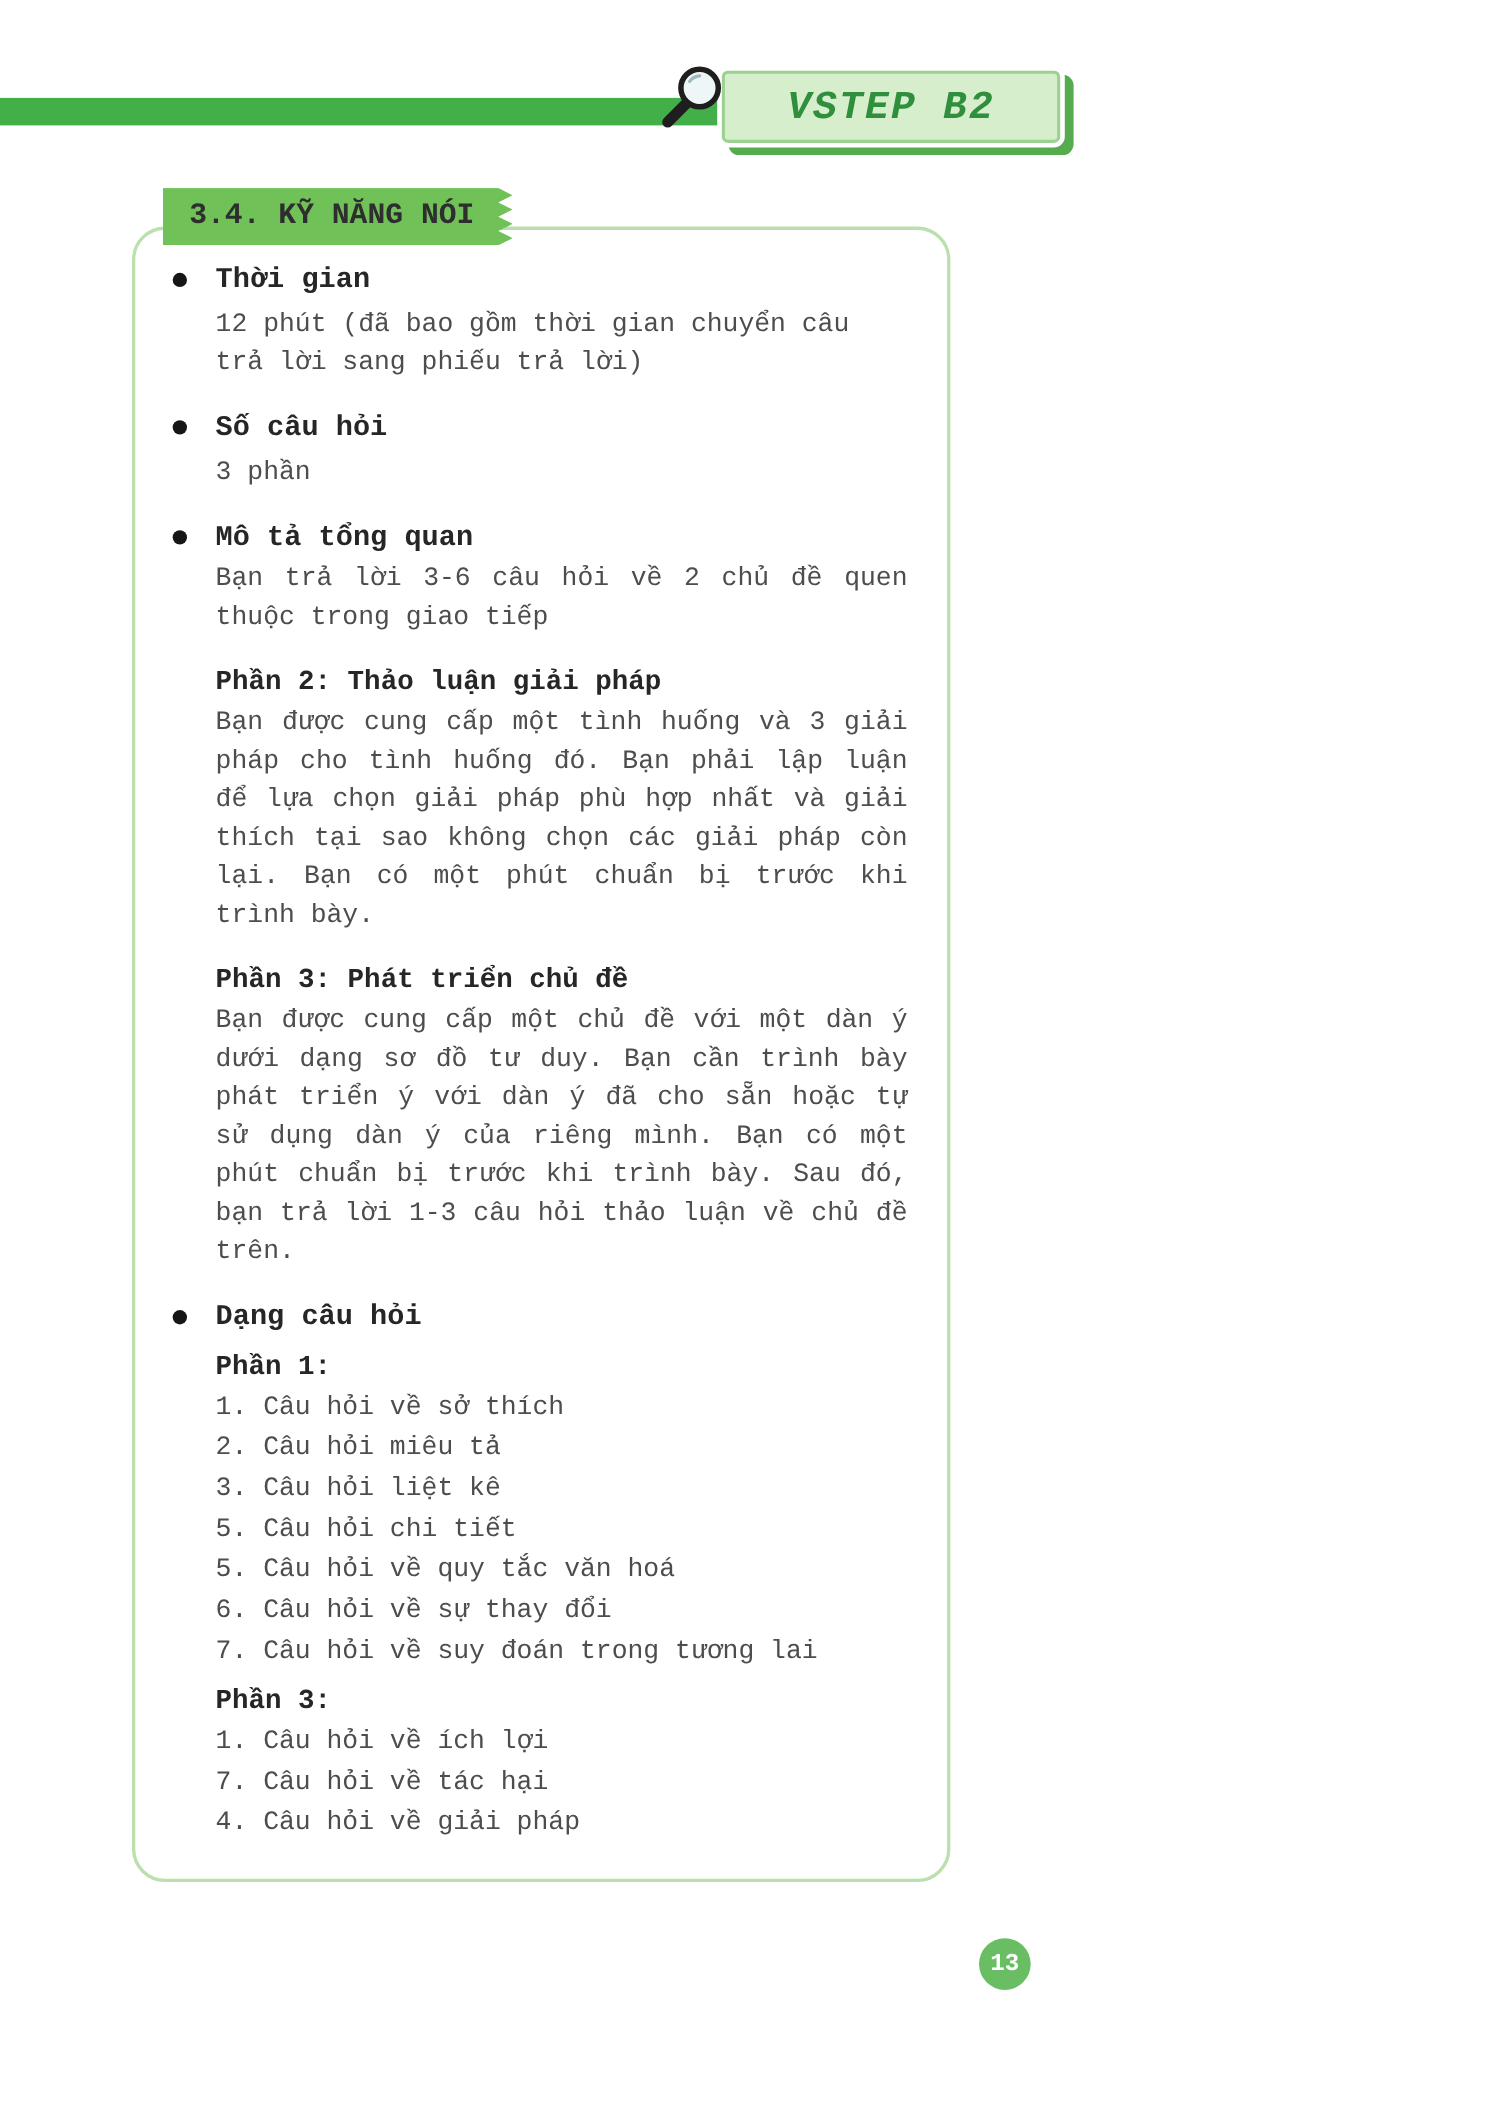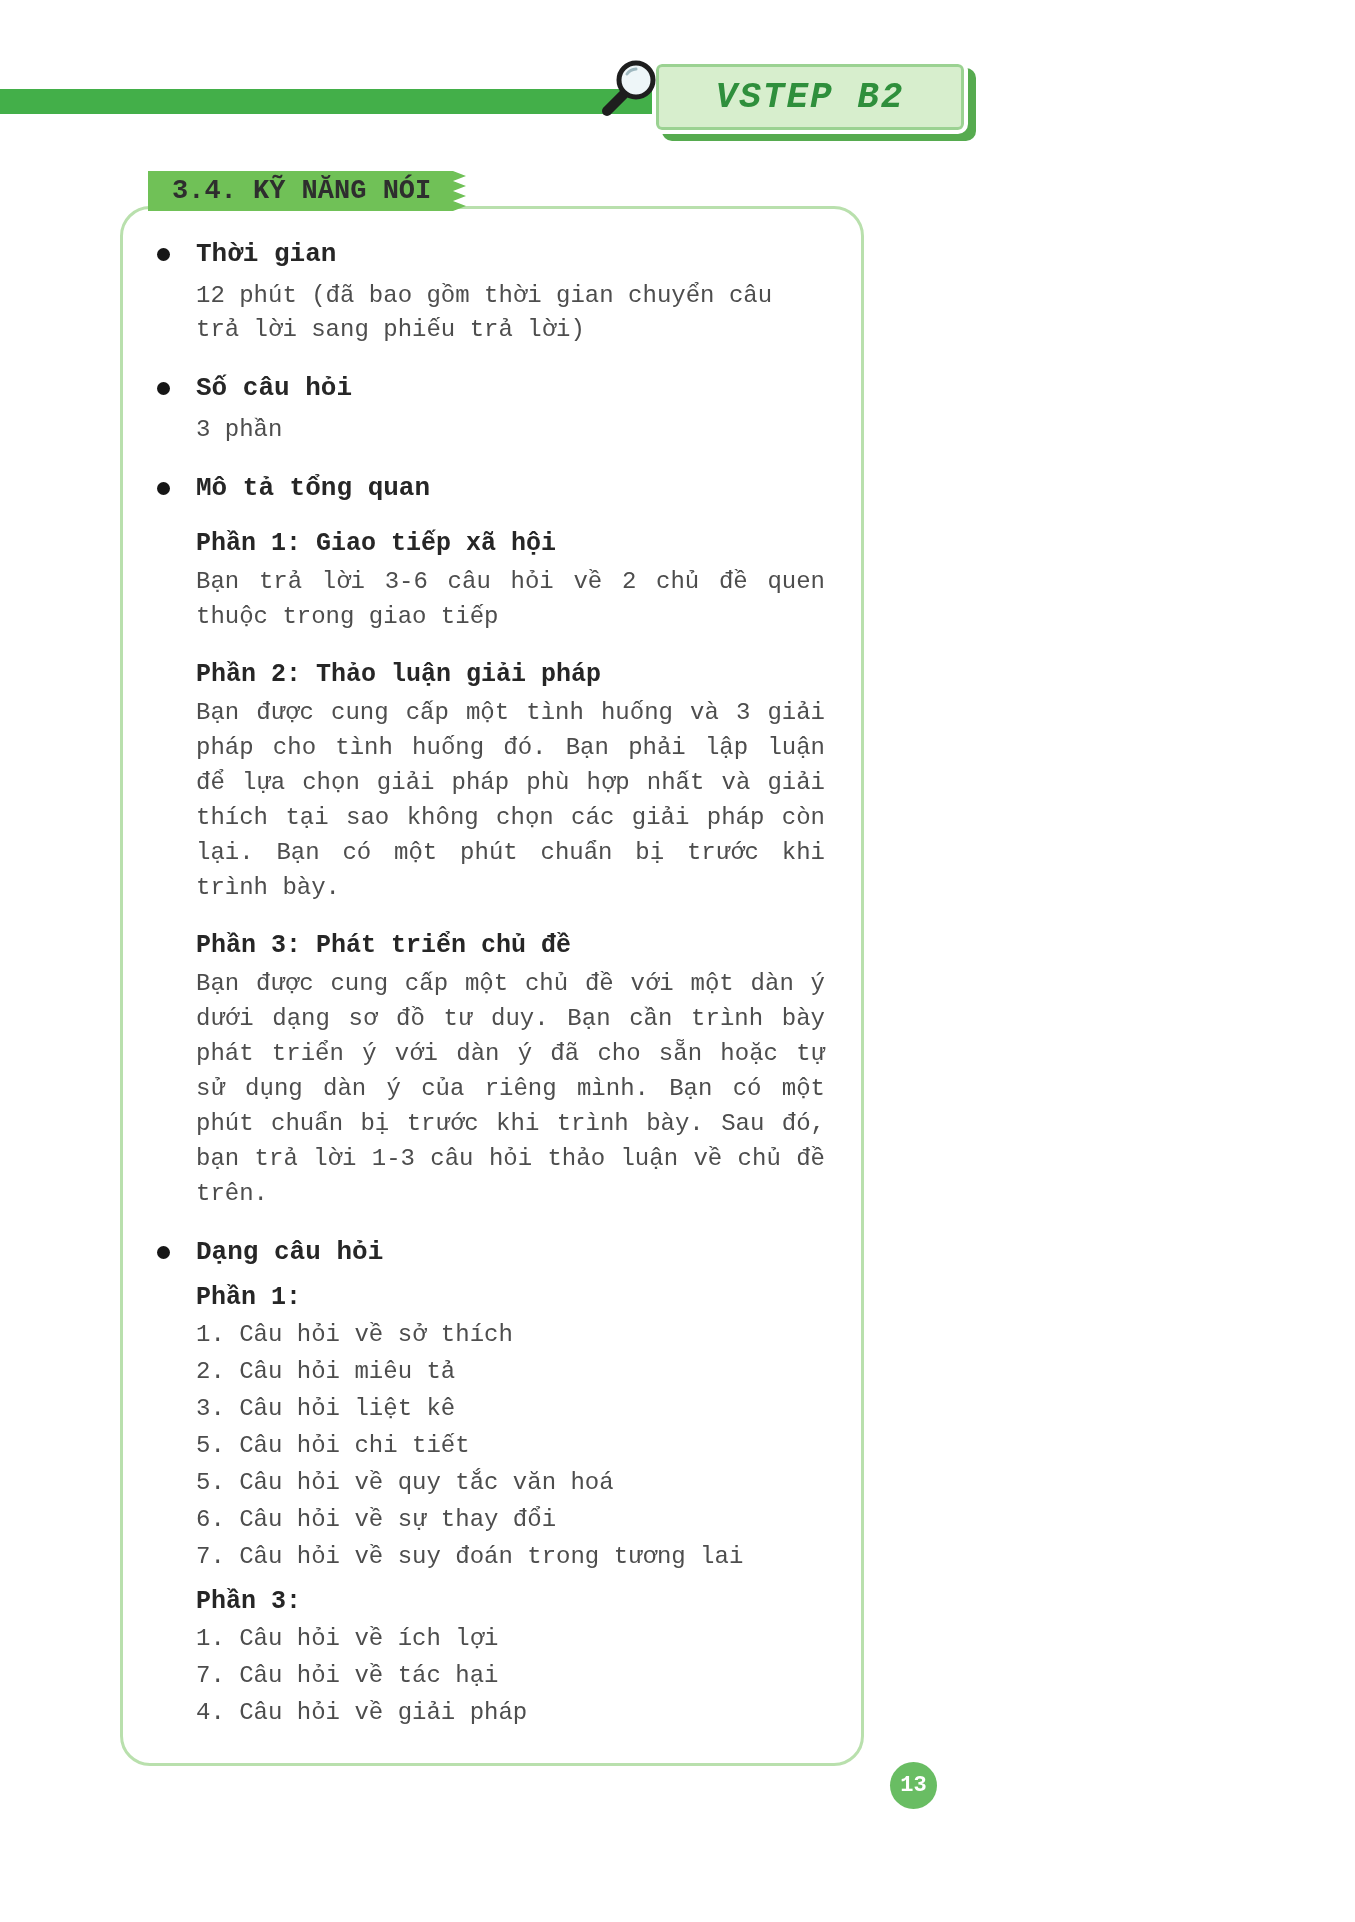--- a/index.html
+++ b/index.html
@@ -36,21 +36,21 @@
     display:flex; align-items:center; justify-content:center;
   }
   .badge-front span {
     font-size:36px; font-weight:bold; font-style:italic;
     color:#2f8f3c; letter-spacing:2px;
   }
 
   
   .ribbon {
     position:absolute; left:148px; top:171px;
-    width:318px; height:40px;
+    width:318px; height:52px;
     background:#70c157;
     display:flex; align-items:center;
     padding-left:24px; box-sizing:border-box;
     z-index:3;
     clip-path:polygon(0 0, calc(100% - 13px) 0, 100% 12.5%, calc(100% - 13px) 25%, 100% 37.5%, calc(100% - 13px) 50%, 100% 62.5%, calc(100% - 13px) 75%, 100% 87.5%, calc(100% - 13px) 100%, 0 100%);
   }
   .ribbon span { font-size:27px; font-weight:bold; color:#2e2e2e; }
 
   
   .content-box {
@@ -124,21 +124,20 @@
       <span class="dot"></span>
       <span class="h">Số câu hỏi</span>
     </div>
     <p class="para">3 phần</p>
 
     <div class="bullet-row">
       <span class="dot"></span>
       <span class="h">Mô tả tổng quan</span>
     </div>
 
-    <p class="sub-title">Phần 1: Giao tiếp xã hội</p>
     <p class="sub-para">Bạn trả lời 3-6 câu hỏi về 2 chủ đề quen thuộc trong giao tiếp</p>
 
     <p class="sub-title">Phần 2: Thảo luận giải pháp</p>
     <p class="sub-para">Bạn được cung cấp một tình huống và 3 giải pháp cho tình huống đó. Bạn phải lập luận để lựa chọn giải pháp phù hợp nhất và giải thích tại sao không chọn các giải pháp còn lại. Bạn có một phút chuẩn bị trước khi trình bày.</p>
 
     <p class="sub-title">Phần 3: Phát triển chủ đề</p>
     <p class="sub-para">Bạn được cung cấp một chủ đề với một dàn ý dưới dạng sơ đồ tư duy. Bạn cần trình bày phát triển ý với dàn ý đã cho sẵn hoặc tự sử dụng dàn ý của riêng mình. Bạn có một phút chuẩn bị trước khi trình bày. Sau đó, bạn trả lời 1-3 câu hỏi thảo luận về chủ đề trên.</p>
 
     <div class="bullet-row">
       <span class="dot"></span>

